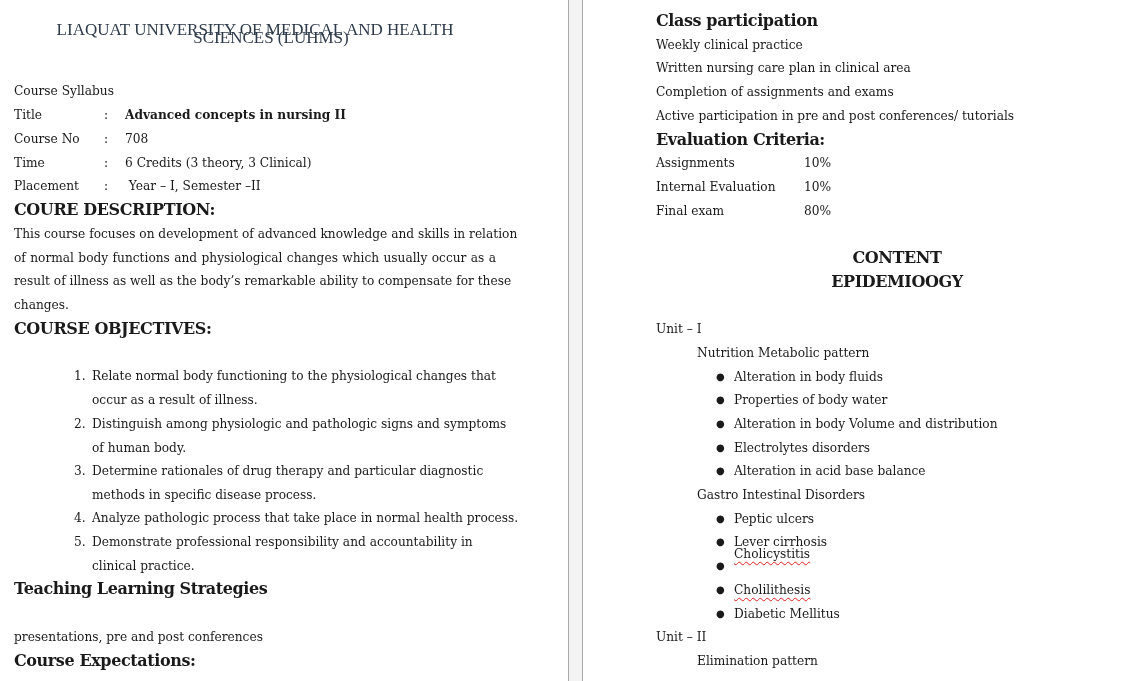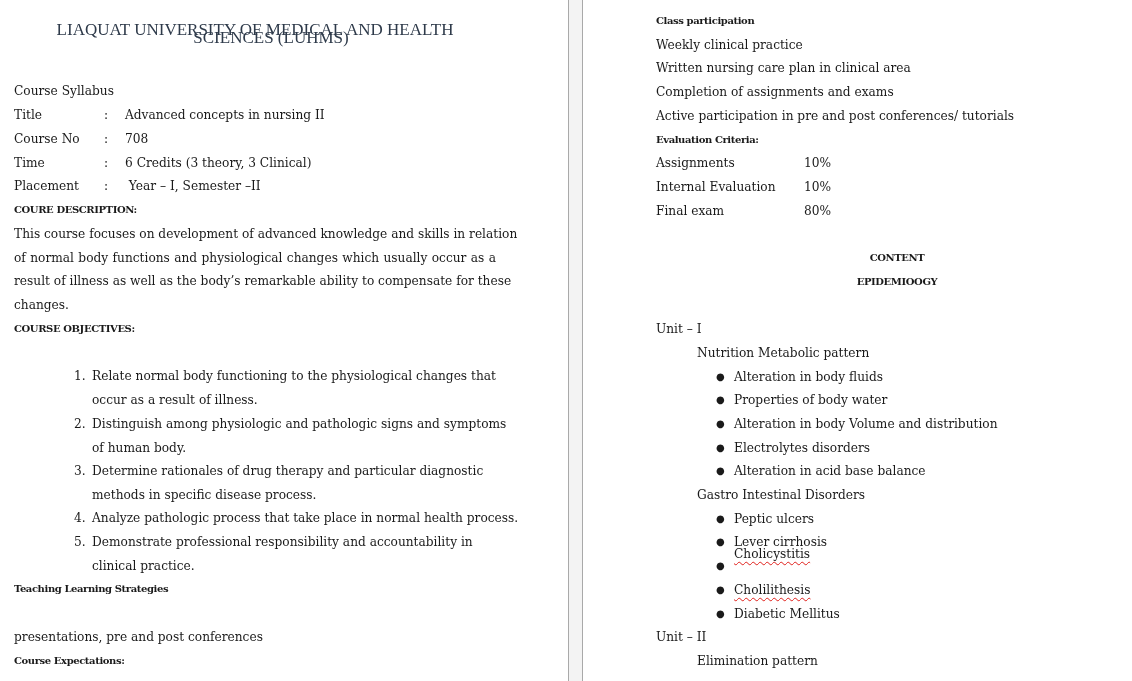--- a/index.html
+++ b/index.html
@@ -17,21 +17,21 @@
   }
   .ln { position:absolute; font-size:12.2px; line-height:16px; white-space:nowrap; }
   .title {
     position:absolute; left:0; width:510px; text-align:center;
     font-family:"Liberation Serif", serif; font-size:17px; color:#2e3a4a; line-height:19px;
   }
   .subtitle {
     position:absolute; left:0; width:510px; text-align:center;
     font-family:"Liberation Sans", sans-serif; font-weight:bold; font-size:11px; color:#222;
   }
-  .b { font-weight:bold; font-size:10px; letter-spacing:-0.4px; }
+  .b { font-weight:bold; font-size:16px; letter-spacing:-0.4px; }
   .just { width:482px; text-align:justify; text-align-last:justify; }
   .colon { position:absolute; left:90px; }
   .val { position:absolute; left:125px; }
   .num { position:absolute; left:74px; }
   .bullet { position:absolute; left:716px; font-size:10px; }
   .spell { text-decoration: underline wavy #e0201b; text-decoration-thickness:1px; text-underline-offset:3px; }
   .pct { position:absolute; left:804px; }
 </style>
 </head>
 <body>
@@ -39,21 +39,21 @@
 <div class="page page-left">
   <div class="title" style="top:20px;">LIAQUAT UNIVERSITY OF MEDICAL AND HEALTH</div>
   <div class="title" style="top:28px;padding-left:16px;">SCIENCES (LUHMS)</div>
 
   <div class="ln" style="left:14px; top:83px;">Course Syllabus</div>
 
   <div>
     <div class="ln" style="left:14px; top:107px; width:500px;">
       <span>Title</span>
       <span class="colon">:</span>
-      <span class="val" style="left:111px;">Advanced concepts in nursing II</span>
+      <span class="val" style="left:111px;font-weight:bold;">Advanced concepts in nursing II</span>
     </div>
     <div class="ln" style="left:14px; top:131px; width:500px;">
       <span>Course No</span>
       <span class="colon">:</span>
       <span class="val" style="left:111px;">708</span>
     </div>
     <div class="ln" style="left:14px; top:155px; width:500px;">
       <span>Time</span>
       <span class="colon">:</span>
       <span class="val" style="left:111px;">6 Credits (3 theory, 3 Clinical)</span>

